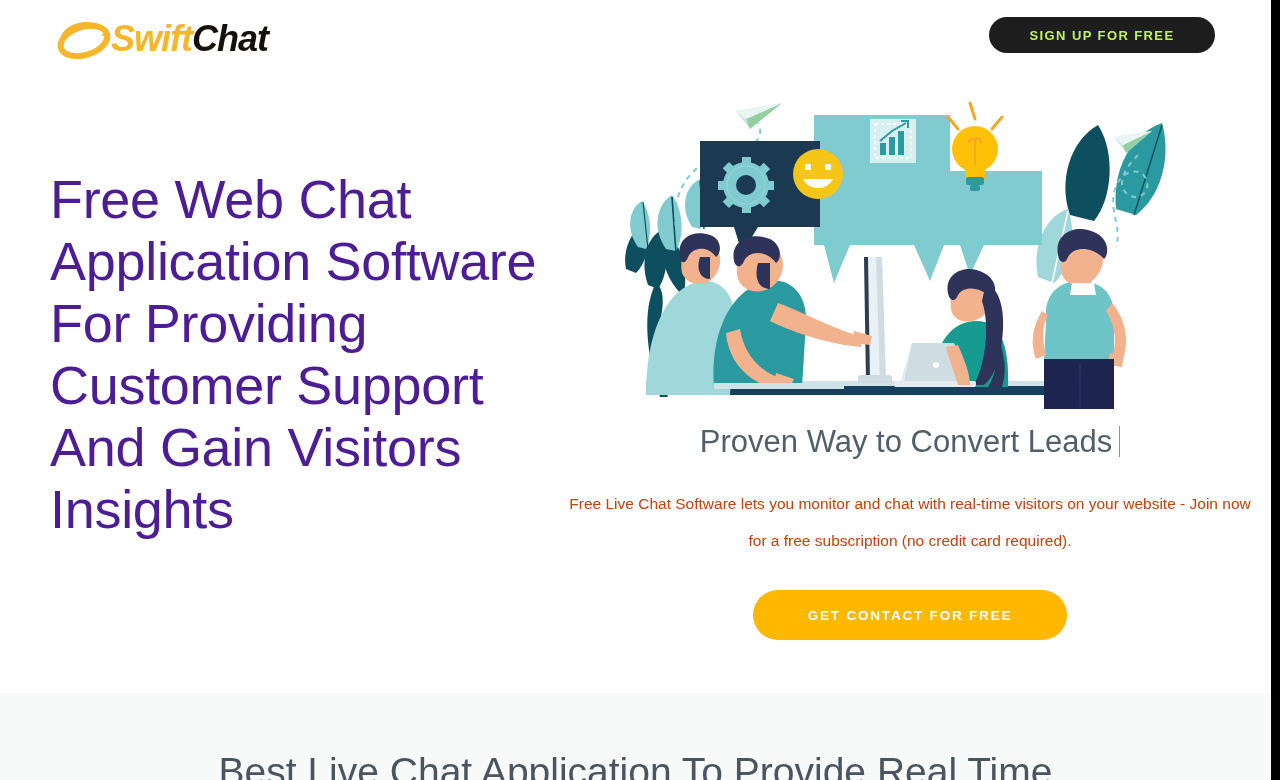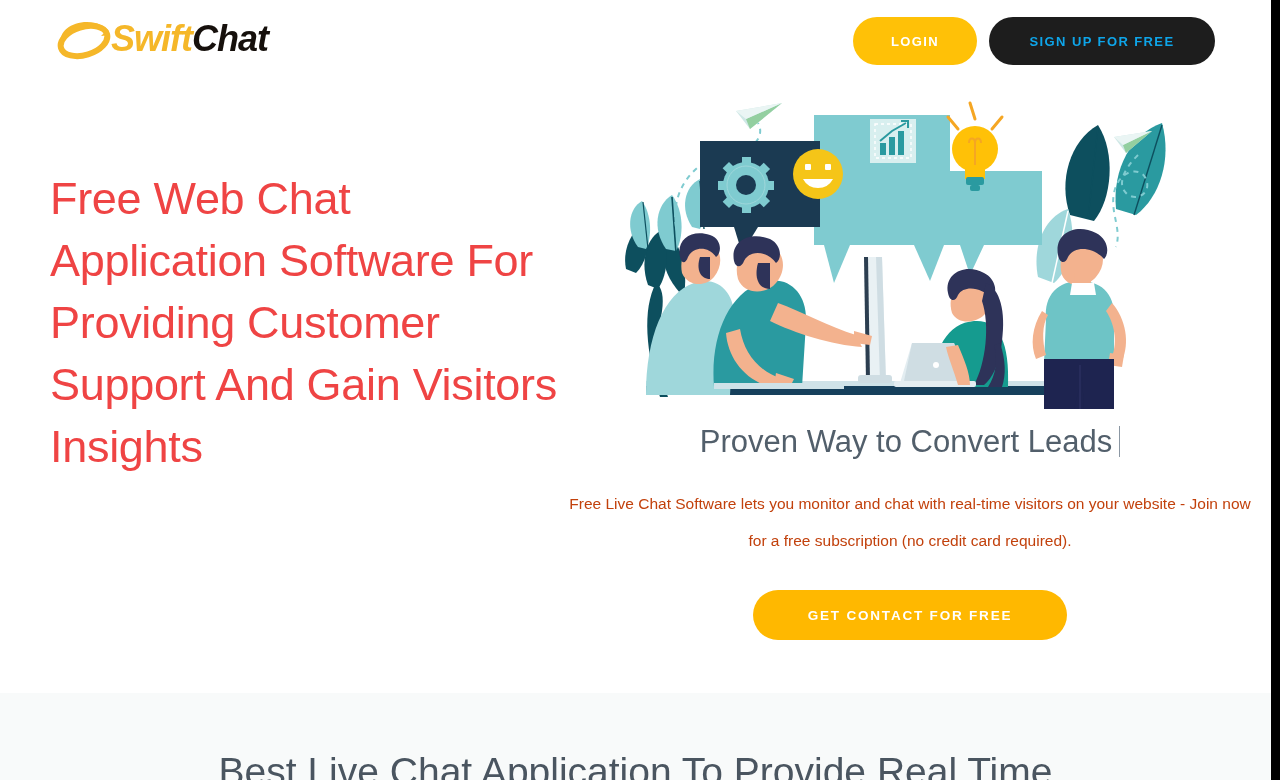--- a/index.html
+++ b/index.html
@@ -95,40 +95,40 @@
     display: flex; align-items: center; justify-content: center;
   }
   .btn-login {
     background: #ffc107;
     color: #ffffff;
     width: 124px; height: 48px;
     font-size: 13px;
   }
   .btn-signup {
     background: #1d1d1d;
-    color: #0ea5e9;
-    width: 226px; height: 48px;
+    color: #bef264;
+    width: 226px; height: 36px;
     font-size: 13px;
   }
 
   
   .hero {
     position: absolute;
     top: 82px; left: 0;
     width: 1271px; height: 611px;
     background: #ffffff;
   }
   .hero-title {
     position: absolute;
     left: 50px; top: 86px;
     width: 520px;
-    font-size: 45px;
+    font-size: 54px;
     font-weight: 300;
     line-height: 62px;
-    color: #ef4444;
+    color: #4c1d95;
     letter-spacing: -0.3px;
   }
 
   .hero-right {
     position: absolute;
     left: 560px; top: 0;
     width: 700px; height: 611px;
   }
   .illustration {
     position: absolute;
@@ -219,21 +219,20 @@
             </g>
           </svg>
         </span>
         <span class="logo-text">
           <span class="logo-swift">Swift</span><span class="logo-chat">Chat</span>
         </span>
       </div>
 
 
       <div class="header-actions">
-        <button class="btn btn-login">LOGIN</button>
         <button class="btn btn-signup">SIGN UP FOR FREE</button>
       </div>
 
     </header>
 
     <section class="hero">
 
       <h1 class="hero-title">Free Web Chat Application Software For Providing Customer Support And Gain Visitors Insights</h1>
 
       <div class="hero-right">

